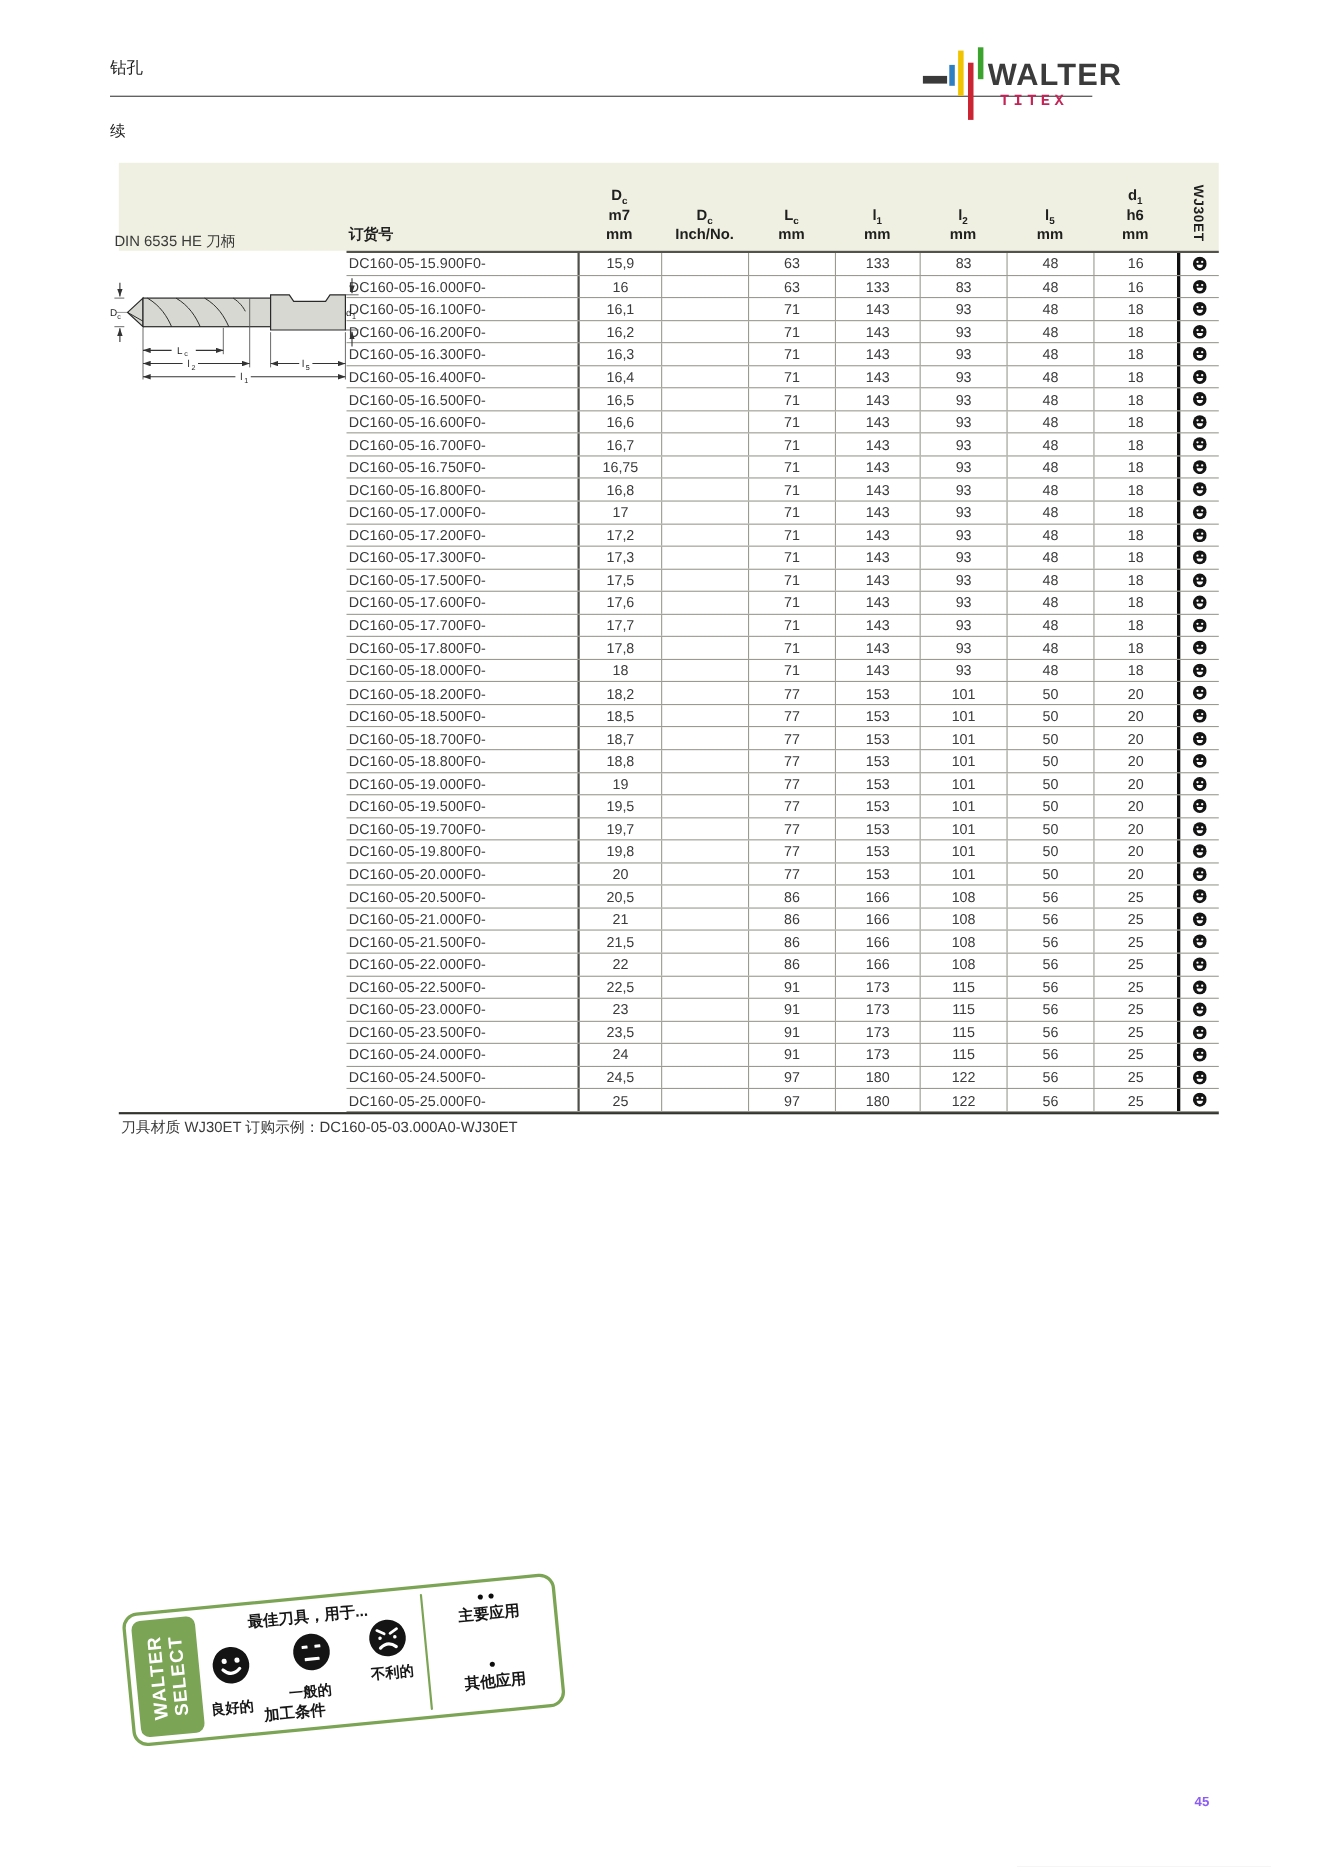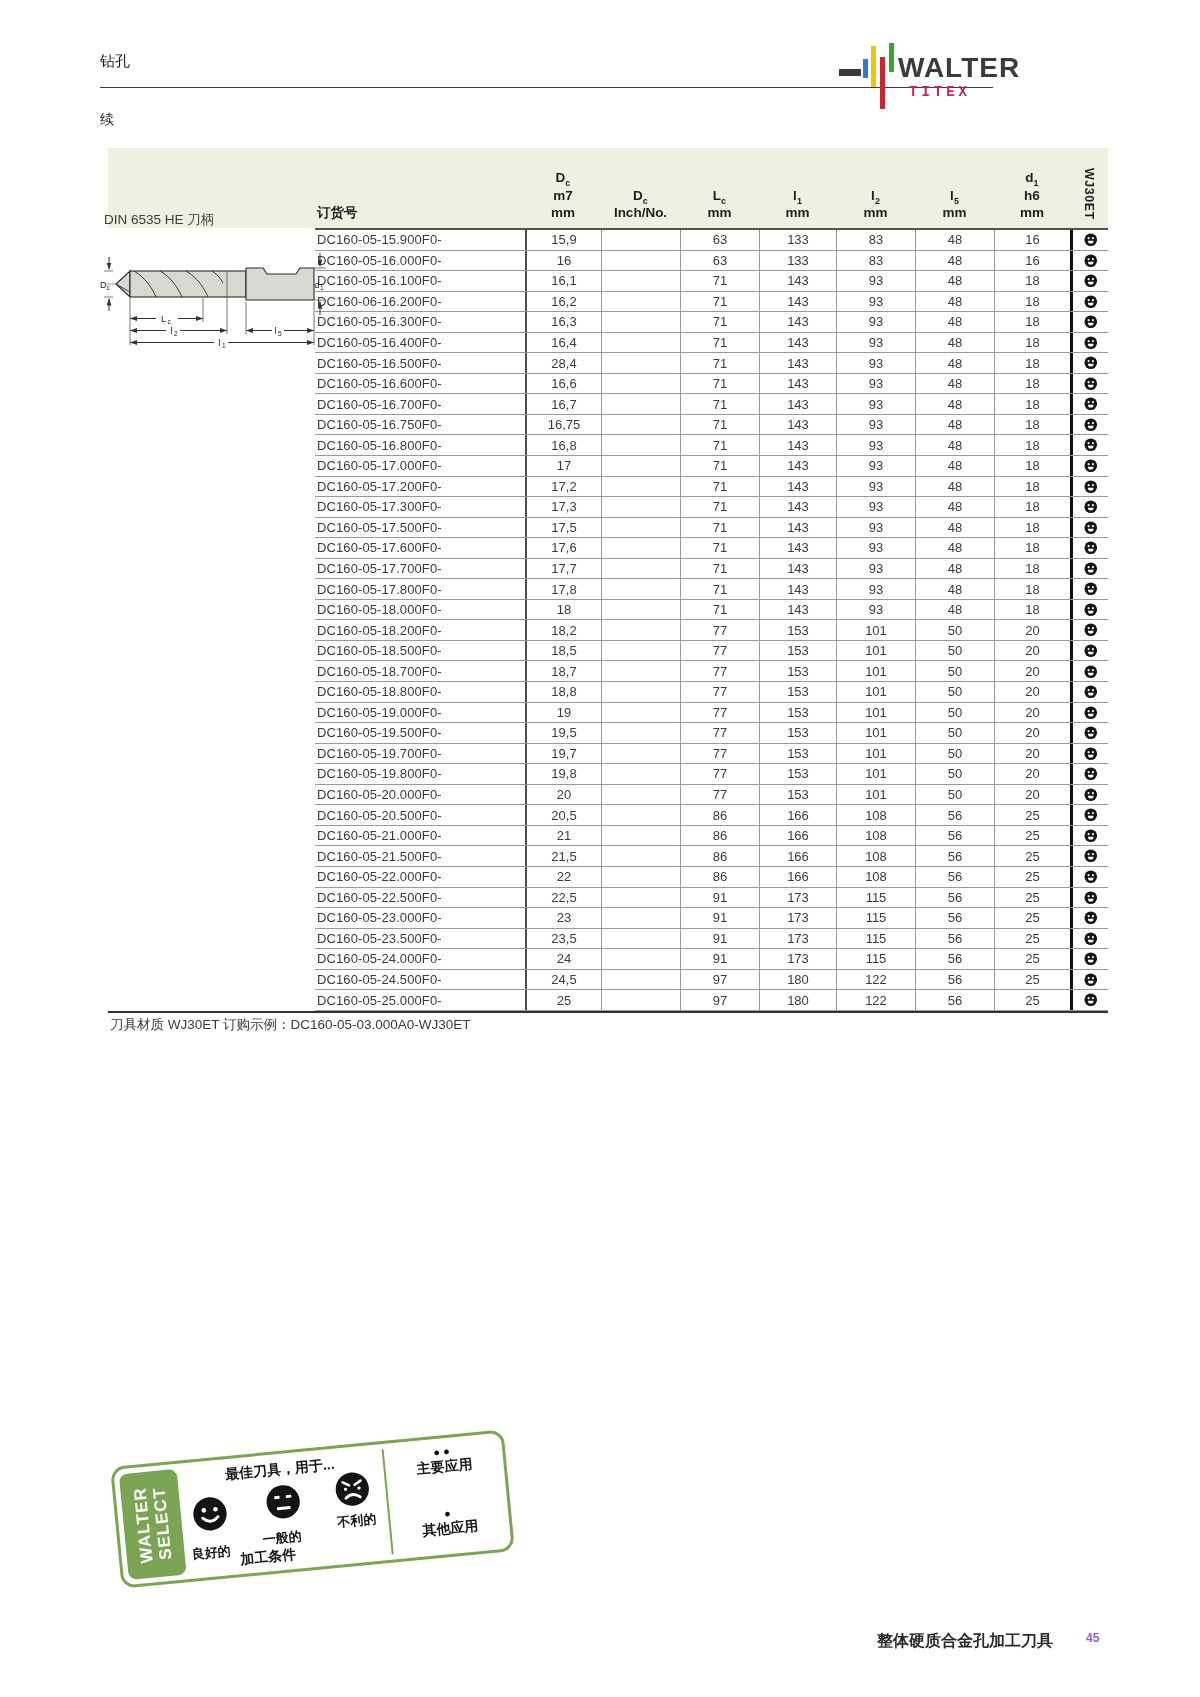--- a/index.html
+++ b/index.html
@@ -276,21 +276,21 @@
       <div class="td c-d1">18</div>
       <div class="td c-ico">
         <svg class="row-smiley" viewBox="0 0 20 20">
               <use href="#sym-grin"></use>
             </svg>
       </div>
     </div>
 
     <div class="trow">
       <div class="td c-order">DC160-05-16.500F0-</div>
-      <div class="td c-dc">28,4</div>
+      <div class="td c-dc">16,5</div>
       <div class="td c-inch"></div>
       <div class="td c-lc">71</div>
       <div class="td c-l1">143</div>
       <div class="td c-l2">93</div>
       <div class="td c-l5">48</div>
       <div class="td c-d1">18</div>
       <div class="td c-ico">
         <svg class="row-smiley" viewBox="0 0 20 20">
               <use href="#sym-grin"></use>
             </svg>
@@ -889,16 +889,15 @@
       <div class="badge-divider"></div>
       <div class="badge-right">
         <div class="badge-dots d-primary">●●</div>
         <div class="badge-app a-primary">主要应用</div>
         <div class="badge-dots d-other">●</div>
         <div class="badge-app a-other">其他应用</div>
       </div>
     </div>
   </div>
 
-  <div class="abs footer-title">整体硬质合金孔加工刀具</div>
   <div class="abs footer-page">45</div>
 
 </div>
 
 </body></html>

